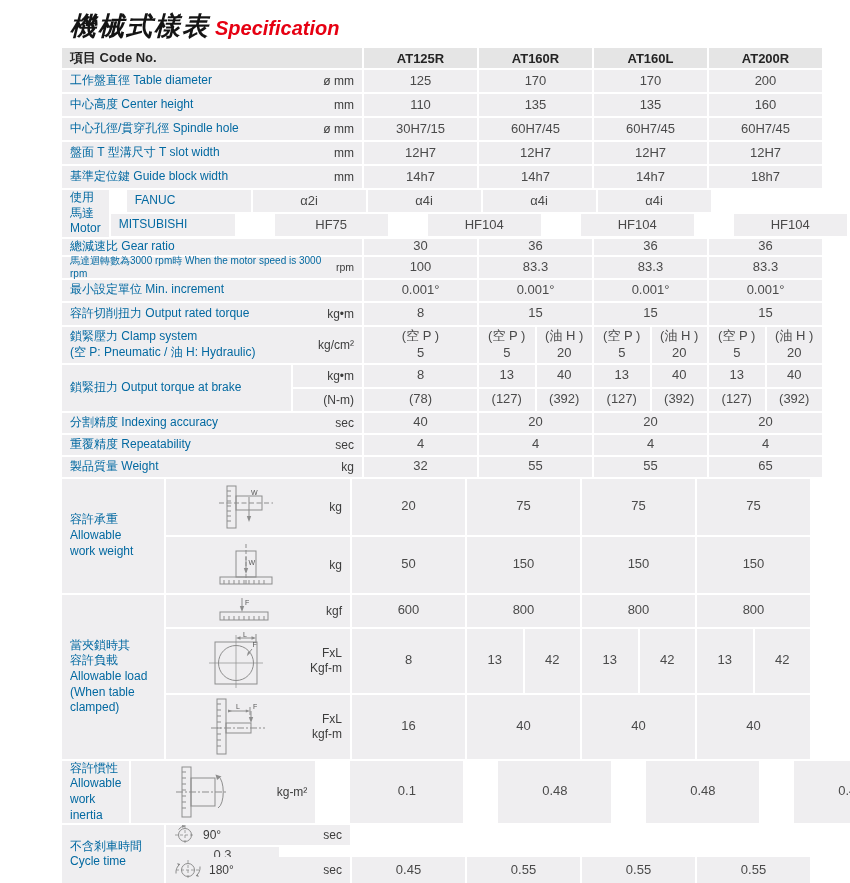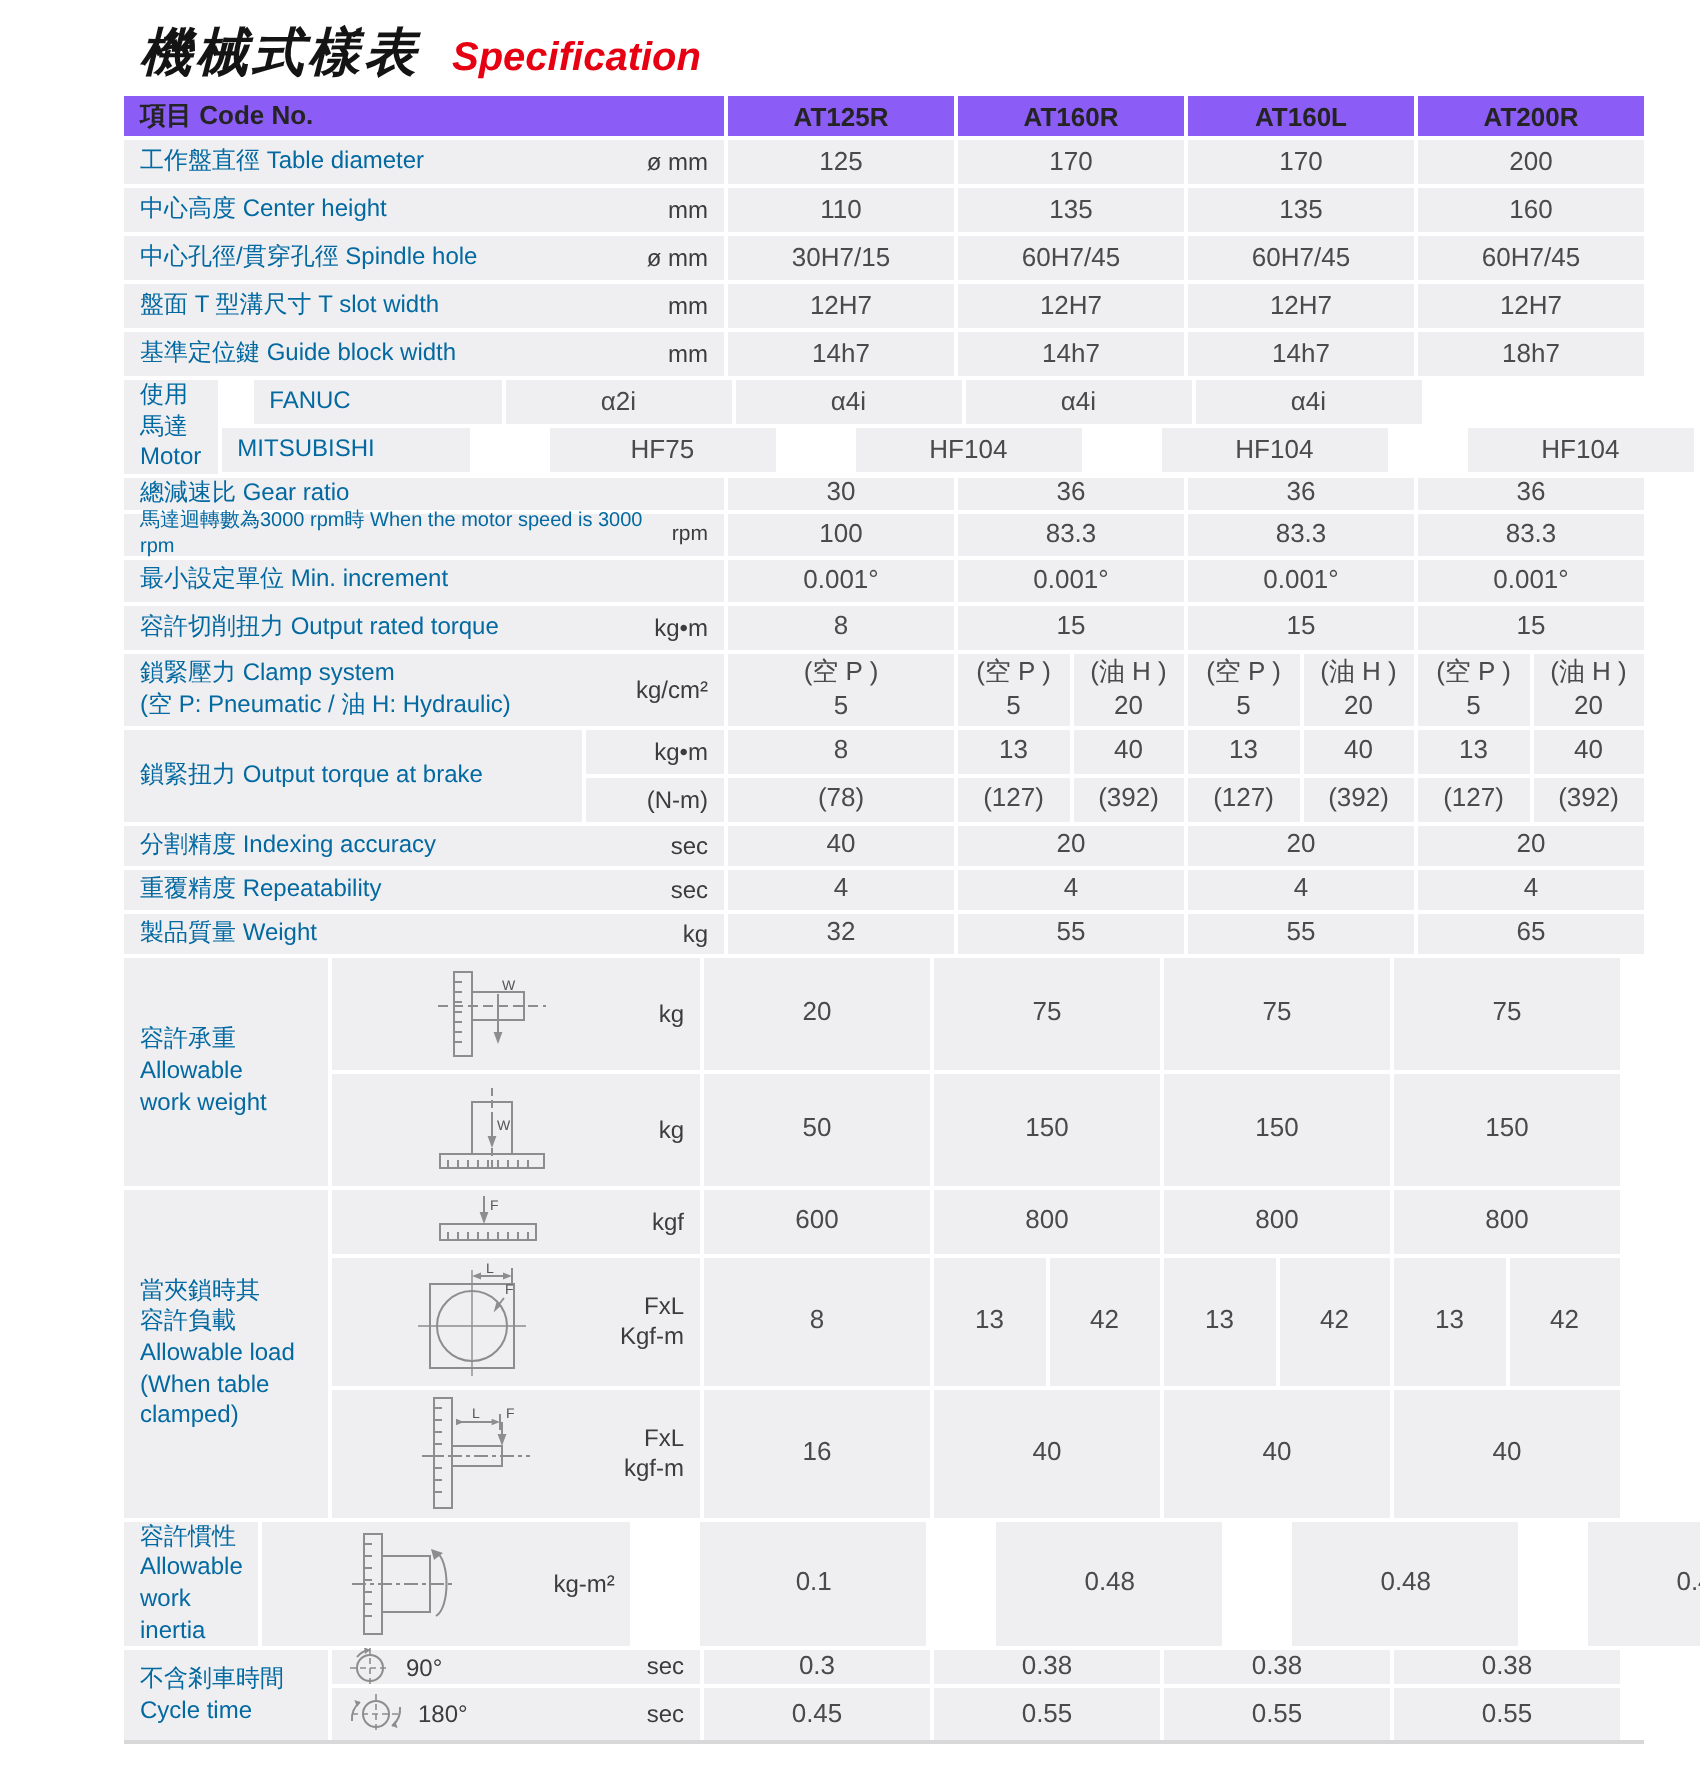--- a/index.html
+++ b/index.html
@@ -1,25 +1,25 @@
 <!DOCTYPE html>
 <html><head>
 <meta charset="utf-8">
 <style>
   html,body{margin:0;padding:0;background:#ffffff;}
   .page{width:850px;height:883px;overflow:hidden;position:relative;background:#fff;
         font-family:"Liberation Sans",sans-serif;}
   .content{position:absolute;left:62px;top:0;width:760px;}
-  .title-row{display:flex;align-items:baseline;gap:16px;padding:9px 0 7px 8px;height:32px;}
+  .title-row{display:flex;align-items:baseline;gap:5px;padding:9px 0 7px 8px;height:32px;}
   .title-zh{font-size:26px;font-weight:bold;font-style:italic;color:#141414;letter-spacing:2px;}
   .title-en{font-size:20px;font-weight:bold;font-style:italic;color:#e60012;}
   .spec-table{display:flex;flex-direction:column;gap:2px;border-bottom:2px solid #d8d8d8;}
   .trow{display:flex;gap:2px;}
   .cell{background:#efeef0;display:flex;align-items:center;box-sizing:border-box;}
-  .hrow .cell{background:#8b5cf6;}
+  .hrow .cell{background:#e5e5e5;}
   .hcell{font-size:13px;font-weight:bold;color:#242424;}
   .label-cell{width:300px;justify-content:space-between;padding:0 8px;}
   .data-cell{width:113px;justify-content:center;}
   .val{font-size:13px;color:#4a4a4a;text-align:center;white-space:pre-line;line-height:1.3;}
   .lbl{font-size:12px;color:#0369a1;white-space:pre-line;line-height:1.3;}
   .unit{font-size:12px;color:#3c3c3c;white-space:pre-line;text-align:right;line-height:1.2;
         margin-left:4px;flex-shrink:0;}
   .small .lbl{font-size:10px;}
   .small .unit{font-size:10.5px;}
   .split{width:113px;display:flex;gap:2px;}
@@ -647,21 +647,21 @@
                   <span class="val">0.48</span>
                 </div>
               </div>
             </div>
           </div><div class="trow">
             <div class="cell g-label-diagram">
               <span class="lbl">不含剎車時間
 Cycle time</span>
             </div>
             <div class="gbody">
-              <div class="trow" style="height: 17px;">
+              <div class="trow" style="height: 30px; flex-direction: column;">
                 <div class="cell mid-cell">
                   <span class="icon">
                     <svg width="22" height="20" viewBox="0 0 22 20">
                       <g fill="none" stroke="#8d8d8d" stroke-width="1">
                         <circle cx="11" cy="10" r="6.5"></circle>
                         <path d="M1 10h20M11 0v20" stroke-dasharray="3 2" stroke-width="0.8"></path>
                         <path d="M4.5 4.5A9 9 0 0 1 11 1"></path>
                       </g>
                       <polygon points="11,1 8,-0.5 8.5,3" fill="#8d8d8d"></polygon>
                     </svg>

